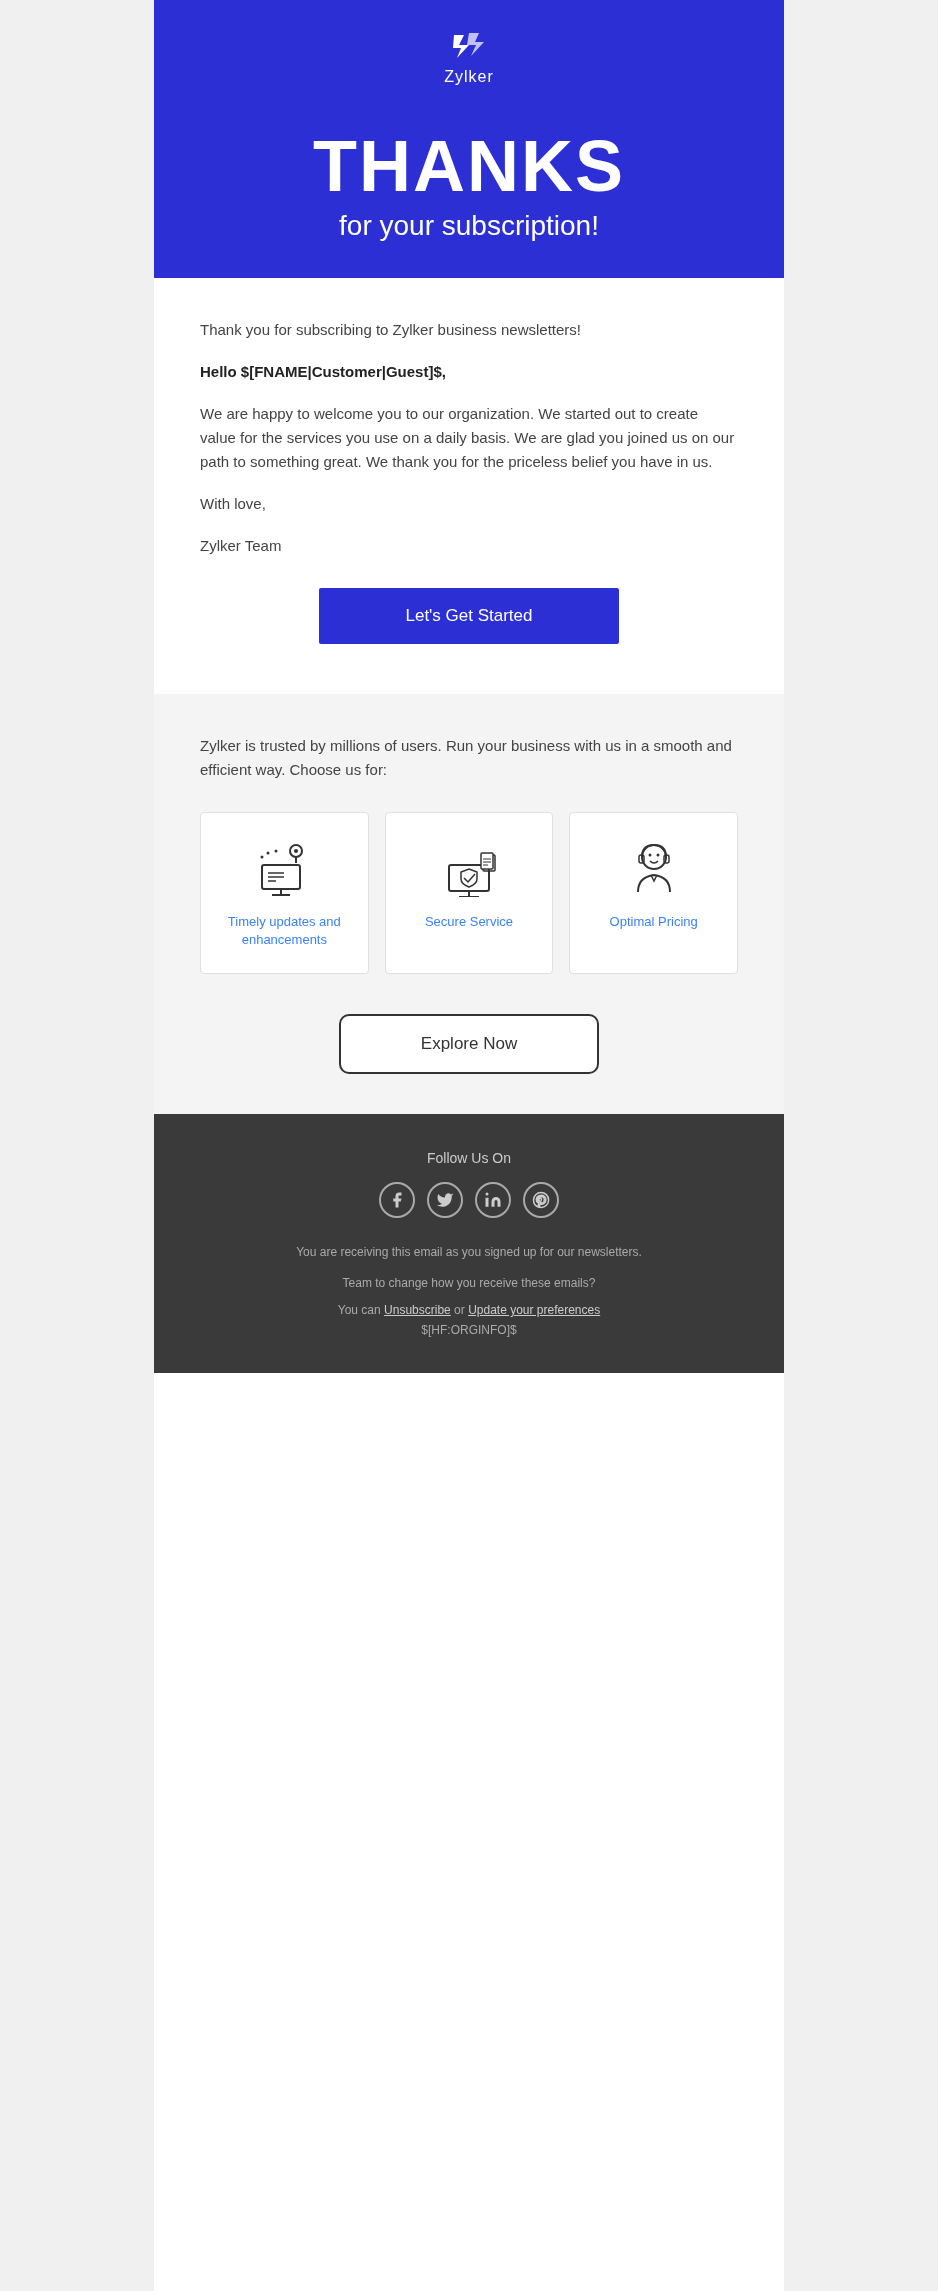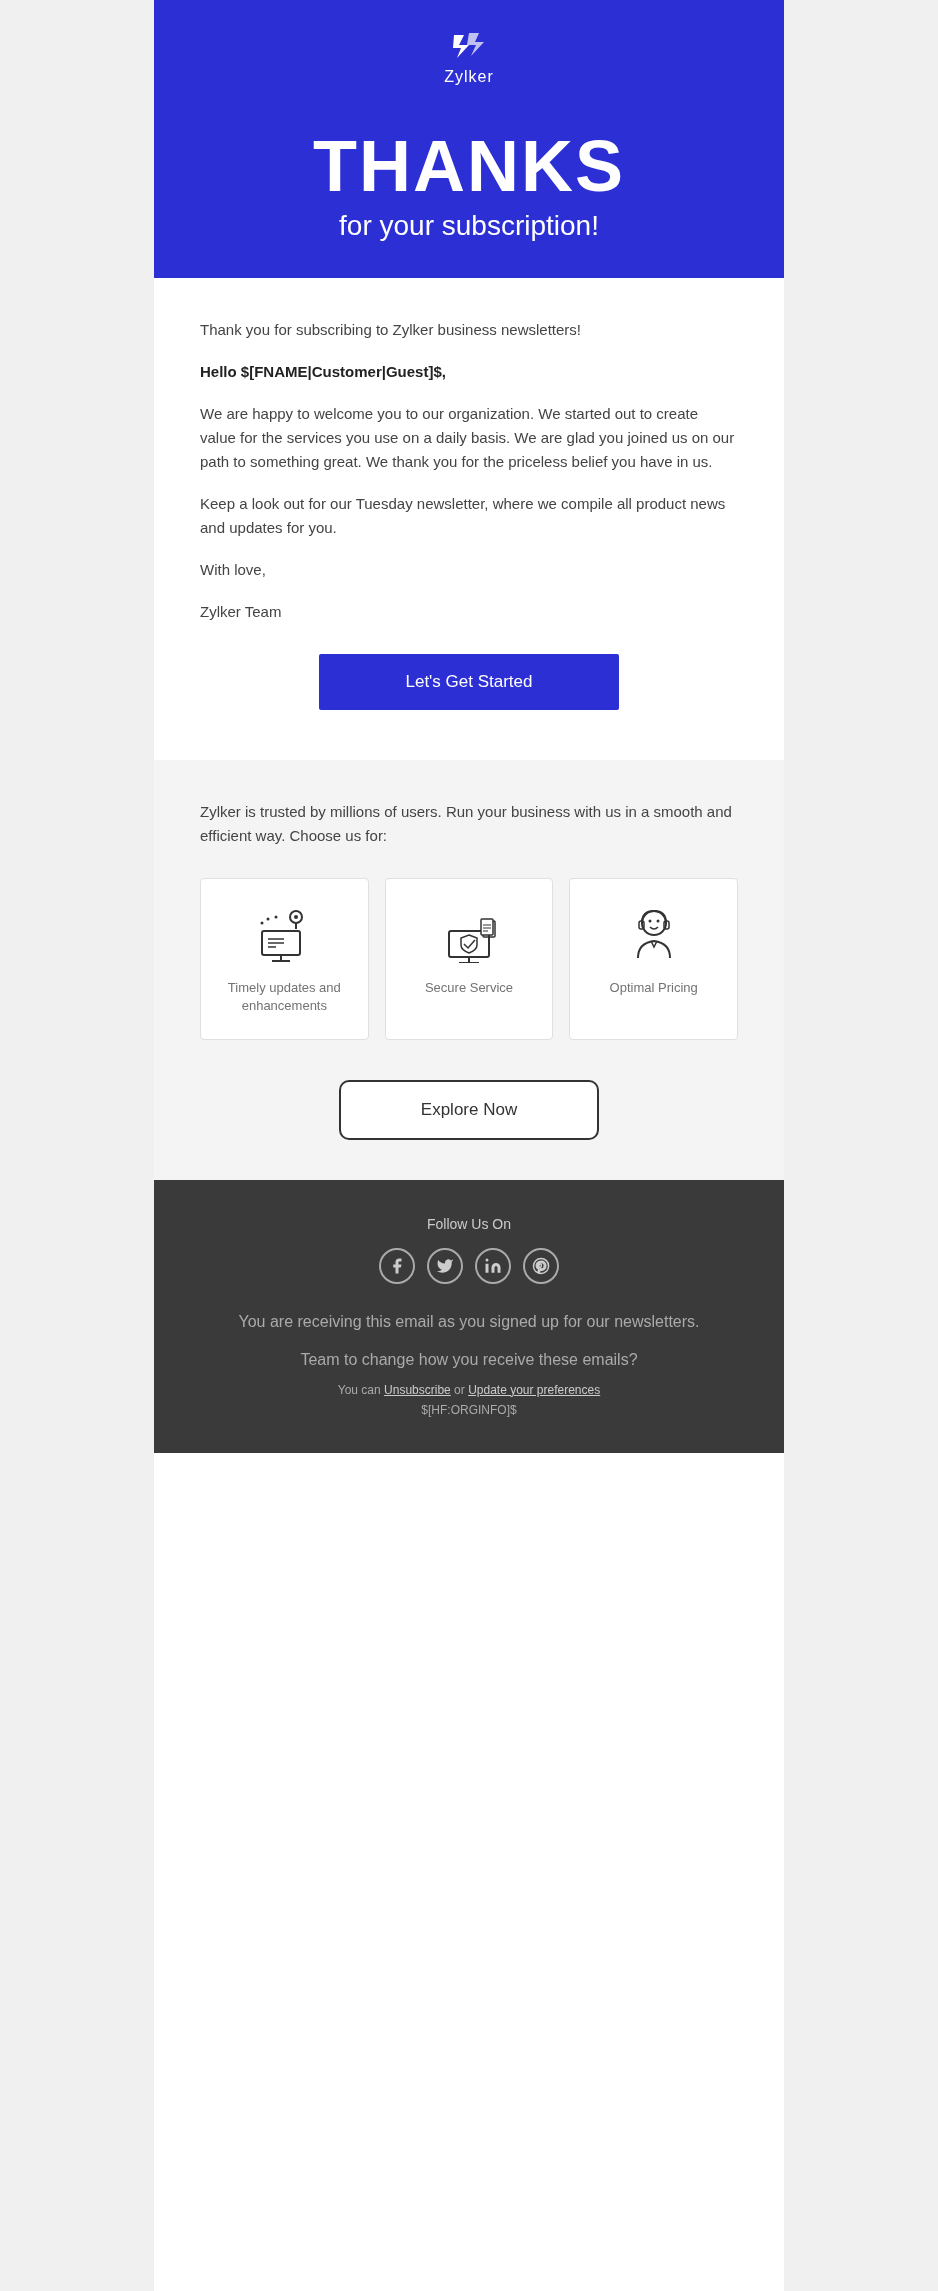--- a/index.html
+++ b/index.html
@@ -107,21 +107,21 @@
       text-align: center;
       flex: 1;
       min-width: 0;
     }
     .feature-card svg {
       width: 60px;
       height: 60px;
       margin-bottom: 12px;
     }
     .feature-card .feature-label {
-      color: #737373;
+      color: #3b82f6;
       font-size: 13px;
       line-height: 1.4;
     }
     .explore-button {
       display: block;
       width: 260px;
       margin: 0 auto;
       background: white;
       color: #333;
       text-align: center;
@@ -157,21 +157,21 @@
       border-radius: 50%;
       display: flex;
       align-items: center;
       justify-content: center;
       color: #ccc;
       font-size: 16px;
       cursor: pointer;
     }
     .footer .disclaimer {
       color: #aaa;
-      font-size: 16px;
+      font-size: 12px;
       line-height: 1.7;
       margin-bottom: 10px;
     }
     .footer .links-line {
       color: #aaa;
       font-size: 12px;
       margin-bottom: 6px;
     }
     .footer .links-line a {
       color: #ccc;
@@ -197,21 +197,20 @@
     </div>
     <span class="logo-text">Zylker</span>
     <div class="thanks-title">THANKS</div>
     <div class="thanks-subtitle">for your subscription!</div>
   </div>
 
   <div class="main-content">
     <p>Thank you for subscribing to Zylker business newsletters!</p>
     <p class="bold-name">Hello $[FNAME|Customer|Guest]$,</p>
     <p>We are happy to welcome you to our organization. We started out to create value for the services you use on a daily basis. We are glad you joined us on our path to something great. We thank you for the priceless belief you have in us.</p>
-    <p>Keep a look out for our Tuesday newsletter, where we compile all product news and updates for you.</p>
     <p>With love,</p>
     <p>Zylker Team</p>
     <a class="cta-button" href="#">Let's Get Started</a>
   </div>
 
   <div class="features-section">
     <p class="intro">Zylker is trusted by millions of users. Run your business with us in a smooth and efficient way. Choose us for:</p>
 
     <div class="features-grid">
 

